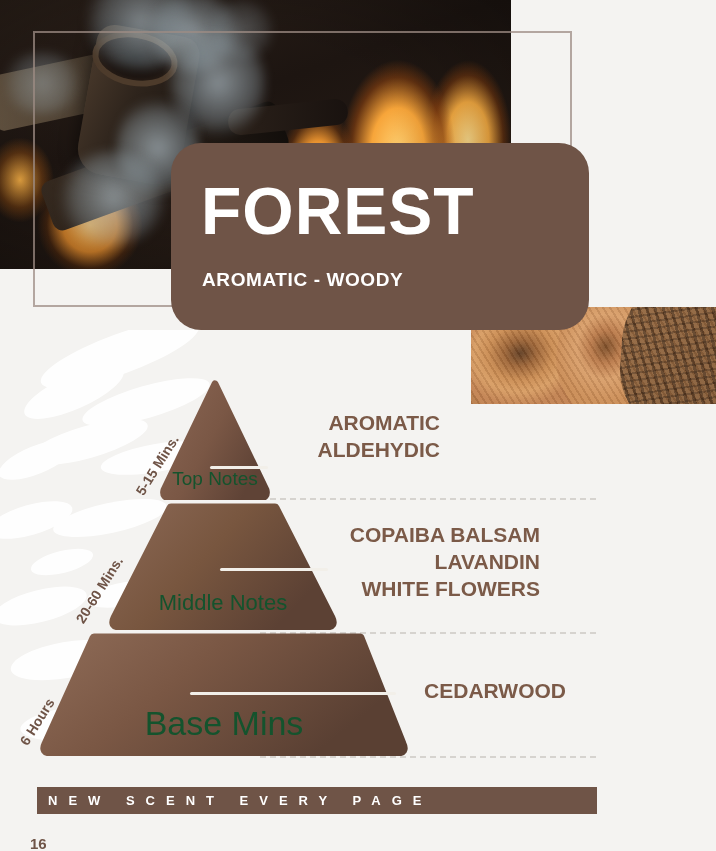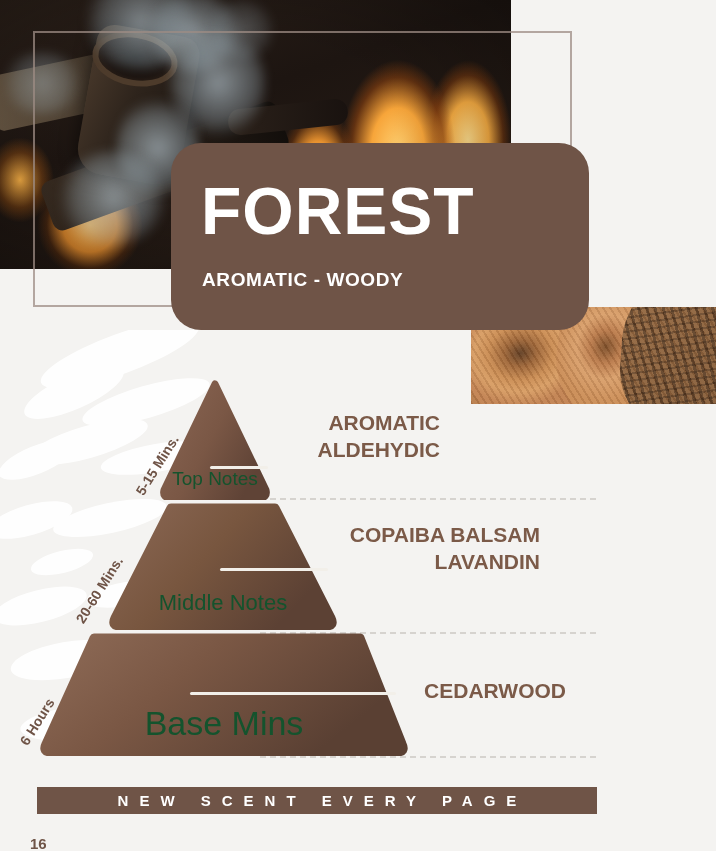--- a/index.html
+++ b/index.html
@@ -232,23 +232,22 @@
 
   
   .banner{
     position:absolute;
     left:37px;top:787px;
     width:560px;height:27px;
     background:#6f5447;
   }
   .banner span{
     display:block;
-    text-align:center;
     color:#ffffff;
-    font-size:15px;
+    font-size:13px;
     font-weight:bold;
     letter-spacing:11px;
     text-indent:11px;
     line-height:27px;
   }
   .page-num{
     position:absolute;
     left:30px;top:822px;
     color:#6f5447;
     font-size:15px;
@@ -348,20 +347,21 @@
         </defs>
         <path d="M 64 6 L 168 6 L 224 116 Q 228 124 219 124 L 13 124 Q 4 124 8 116 Z" fill="url(#gMid)" stroke="url(#gMid)" stroke-width="9" stroke-linejoin="round"></path>
       </svg>
       <div class="connector" style="left:113px;top:66px;width:108px;"></div>
       <div class="label" style="top:88px;font-size:22px;">Middle Notes</div>
     </div>
     <div class="duration" style="left:86px;top:240px;transform:rotate(-58deg);">20-60 Mins.</div>
     <div class="notes-col" style="left:250px;top:152px;width:290px;font-size:21px;">
       <div>COPAIBA BALSAM</div>
       <div>LAVANDIN</div>
+      <div>WHITE FLOWERS</div>
     </div>
 
     <div class="tier" style="left:38px;top:262px;width:372px;height:124px;">
       <svg width="372" height="124" viewBox="0 0 372 124" style="position:absolute;left:0;top:0;">
         <defs>
           <linearGradient id="gBase" x1="0" y1="0" x2="1" y2="0.4">
             <stop offset="0%" stop-color="#8e6b57"></stop>
             <stop offset="45%" stop-color="#7a5744"></stop>
             <stop offset="100%" stop-color="#5a4033"></stop>
           </linearGradient>

